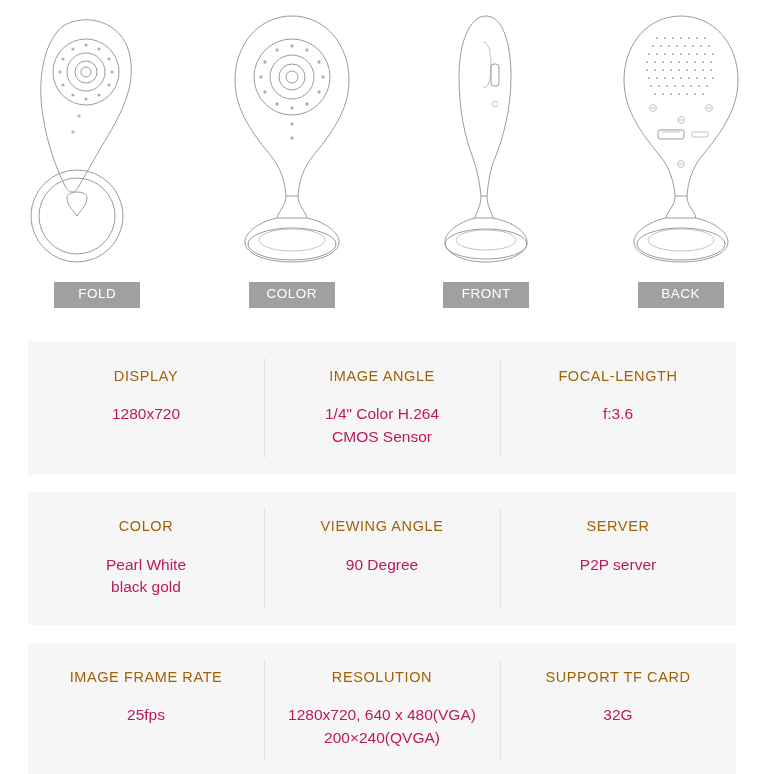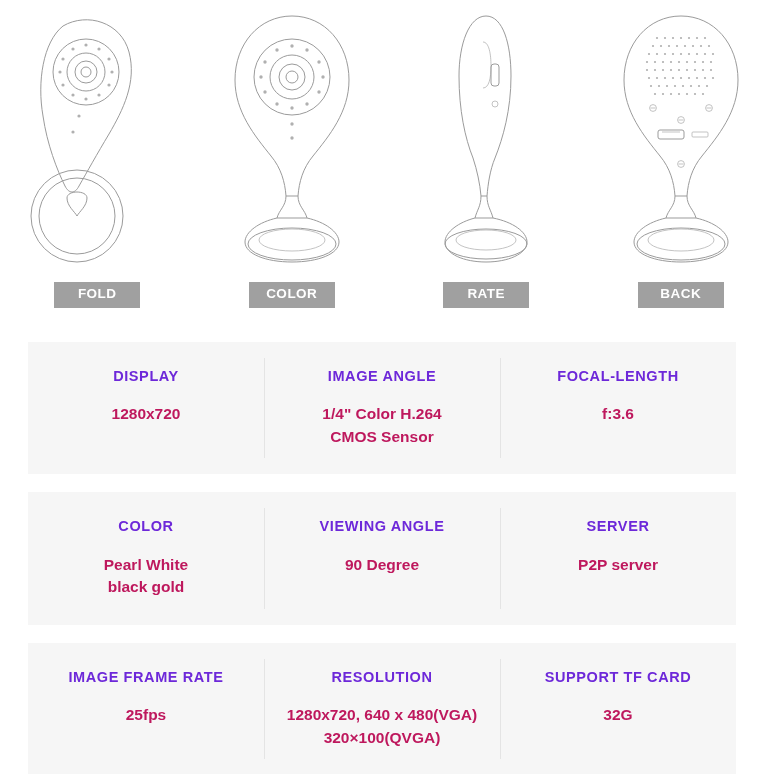--- a/index.html
+++ b/index.html
@@ -11,21 +11,20 @@
     height: 774px;
     background: #ffffff;
     font-family: "Liberation Sans", sans-serif;
     color: #555555;
     overflow: hidden;
   }
   .page {
     position: relative;
     width: 764px;
     height: 774px;
-    font-weight: bold;
   }
 
   
   .views {
     display: flex;
     width: 778px;
     height: 320px;
     padding-top: 4px;
     box-sizing: border-box;
   }
@@ -73,21 +72,21 @@
     content: "";
     position: absolute;
     left: 0;
     top: 16px;
     bottom: 16px;
     width: 1px;
     background: #e4e4e4;
   }
   .spec-title {
     font-size: 14.5px;
-    color: #6d28d9;
+    color: #a16207;
     letter-spacing: 0.6px;
     margin-bottom: 18px;
     line-height: 1.2;
   }
   .spec-value {
     font-size: 15.5px;
     color: #be185d;
     line-height: 1.45;
     white-space: pre-line;
   }
@@ -196,21 +195,21 @@
           <rect class="stroke" x="80" y="60" width="8" height="22" rx="3"></rect>
           <circle class="stroke-thin" cx="84" cy="100" r="3"></circle>
 
           <path class="stroke" d="M70 192 C70 202 66 206 64 214 M76 192 C76 202 80 206 82 214"></path>
 
           <path class="stroke" d="M64 214 C48 218 34 228 34 238 C34 250 53 258 75 258 C97 258 116 250 116 238 C116 228 102 218 82 214 Z"></path>
           <ellipse class="stroke" cx="75" cy="240" rx="41" ry="15"></ellipse>
           <ellipse class="stroke-thin" cx="75" cy="236" rx="30" ry="10"></ellipse>
         </svg>
       </div>
-      <div class="view-label">RATE</div>
+      <div class="view-label">FRONT</div>
     </div>
 
     <div class="view-col">
       <div class="view-art">
         <svg width="170" height="272" viewBox="0 0 170 272">
           <path class="stroke" d="M85 12 C118 12 142 40 142 76 C142 108 122 132 106 152 C96 164 92 178 91 192 L79 192 C78 178 74 164 64 152 C48 132 28 108 28 76 C28 40 52 12 85 12 Z"></path>
 
           <g class="dot">
             <circle cx="61" cy="34" r="1.1"></circle>
               <circle cx="69" cy="34" r="1.1"></circle>
@@ -336,21 +335,21 @@
   </div>
 
   <div class="spec-block">
     <div class="spec-cell">
       <div class="spec-title">IMAGE FRAME RATE</div>
       <div class="spec-value">25fps</div>
     </div>
     <div class="spec-cell">
       <div class="spec-title">RESOLUTION</div>
       <div class="spec-value">1280x720, 640 x 480(VGA)
-320×100(QVGA)</div>
+200×240(QVGA)</div>
     </div>
     <div class="spec-cell">
       <div class="spec-title">SUPPORT TF CARD</div>
       <div class="spec-value">32G</div>
     </div>
   </div>
 
 </div>
 
 </body></html>

